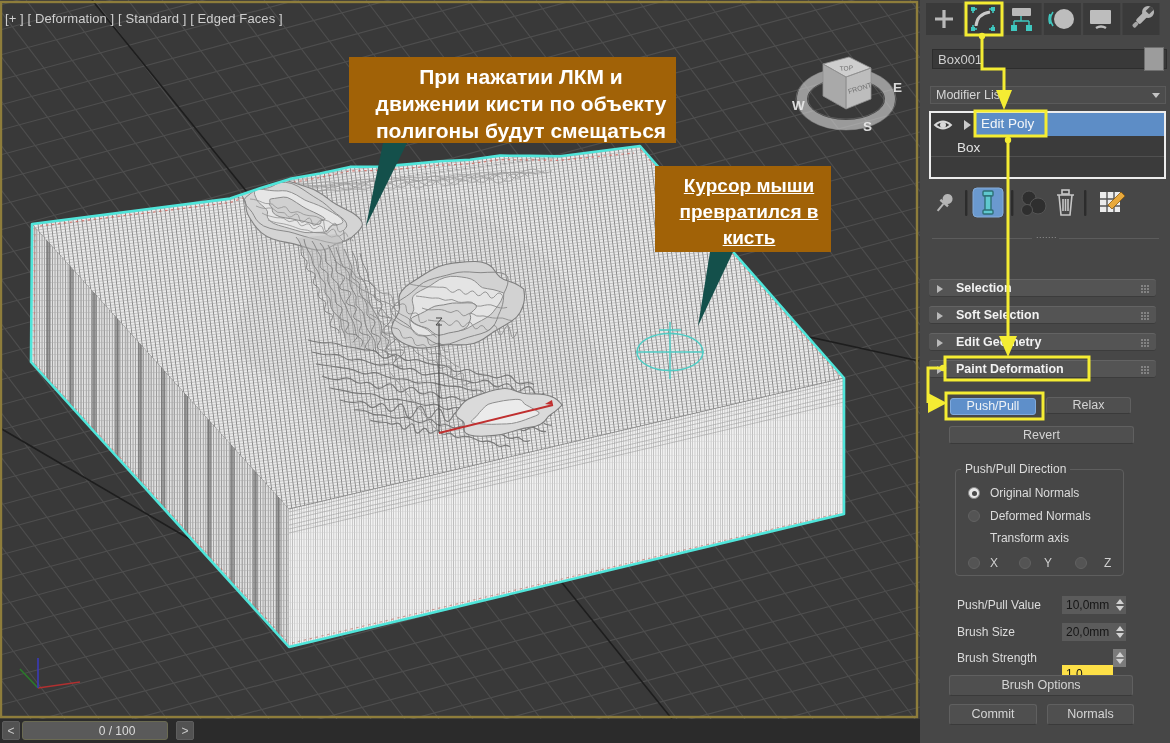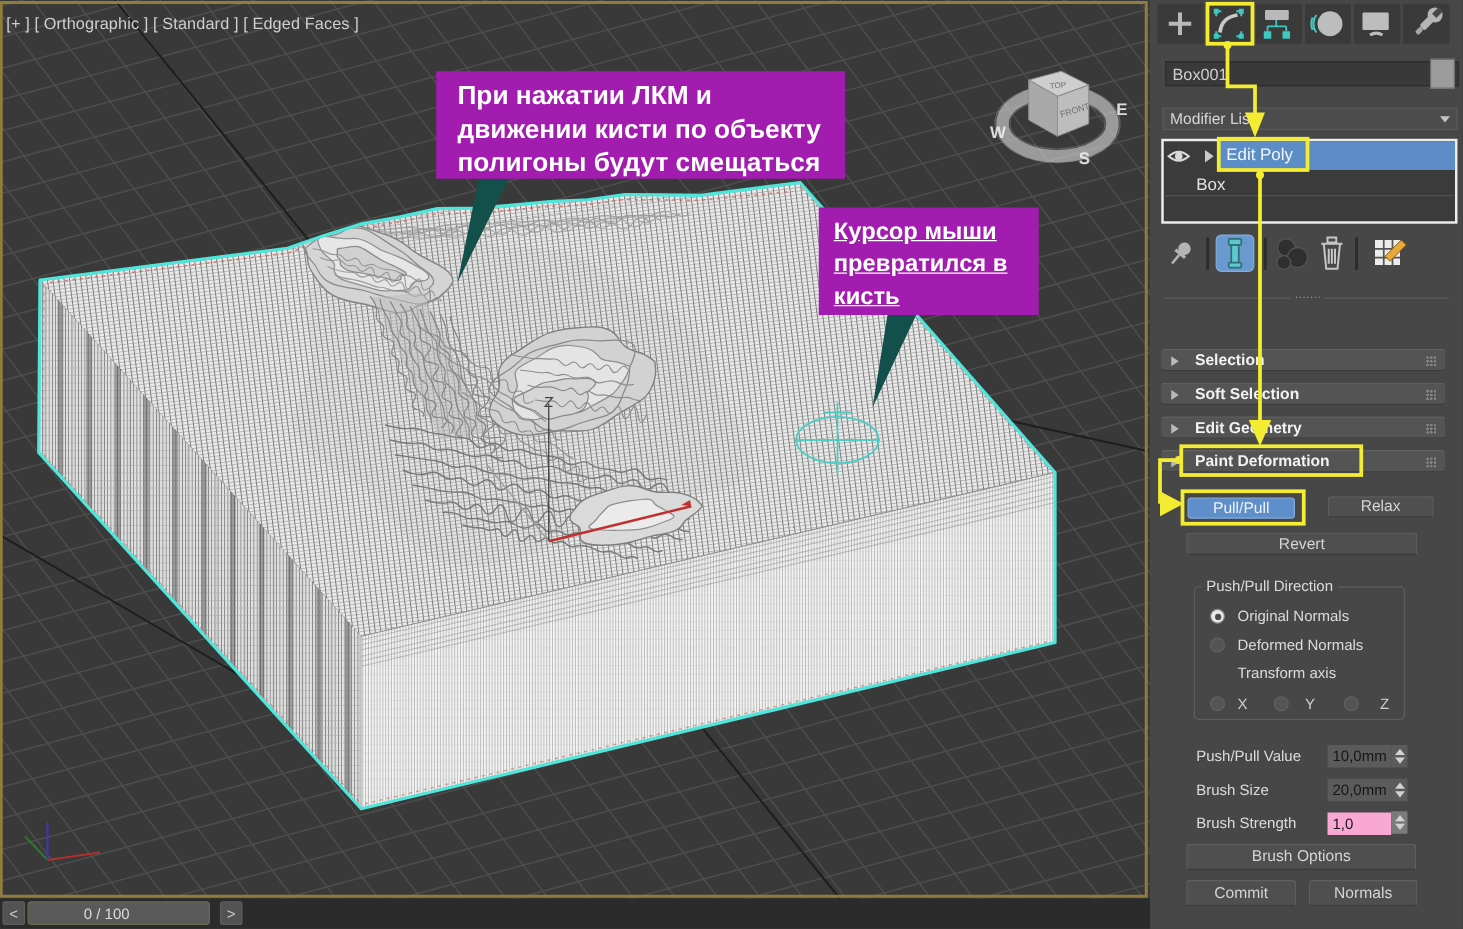--- a/index.html
+++ b/index.html
@@ -1,28 +1,28 @@
 <!DOCTYPE html>
 <html><head>
 <meta charset="utf-8">
 <style>
   * { margin:0; padding:0; box-sizing:border-box; }
   html,body { width:1170px; height:743px; overflow:hidden; background:#474747;
     font-family:"Liberation Sans", sans-serif; }
   #vp { position:absolute; left:0; top:0; width:920px; height:719px; background:#353535; }
   #vplabel { position:absolute; left:5px; top:11px; font-size:13px; color:#cfcfcf; z-index:5; letter-spacing:0.1px; }
-  .callout { position:absolute; background:#a21caf; color:#fff; font-weight:bold; z-index:6; }
+  .callout { position:absolute; background:#a16207; color:#fff; font-weight:bold; z-index:6;text-align:center; }
   #co1 { left:349px; top:57px; width:327px; height:86px; font-size:21px; line-height:27px; padding:6px 0 0 17px; }
   #co2 { left:655px; top:166px; width:176px; height:86px; font-size:19px; line-height:26px; padding:7px 0 0 12px;text-decoration:underline; }
   #tl { position:absolute; left:0; top:719px; width:920px; height:24px; background:#2b2b2b; z-index:4; }
   .tbtn { position:absolute; top:2px; height:19px; background:#525252; color:#c9c9c9;
      font-size:12px; text-align:center; line-height:18px; border:1px solid #5e5e5e; border-radius:2px;}
   #tprev { left:2px; width:18px; }
   #ttrack { left:22px; top:2px; position:absolute; width:146px; height:19px; background:#5a5a5a;
-     border:1px solid #6a6a52; border-radius:3px; color:#dcdcdc; font-size:12px; line-height:18px;padding-left:44px;}
+     border:1px solid #6a6a52; border-radius:3px; color:#dcdcdc; font-size:12px; text-align:center; line-height:18px;padding-left:44px;}
   #tnext { left:176px; width:18px; }
   #panel { position:absolute; left:920px; top:0; width:250px; height:743px; background:#474747; }
   .field { position:absolute; background:#393939; border:1px solid #2d2d2d; color:#cfcfcf; font-size:13px; line-height:20px; padding-left:5px; }
   .rollout { position:absolute; left:9px; width:227px; height:18px; background:#545454;
      border-radius:3px; border-top:1px solid #636363; border-bottom:1px solid #3c3c3c;
      color:#f2f2f2; font-size:12.5px; font-weight:bold; line-height:17px; padding-left:27px; }
   .rarr { position:absolute; left:8px; top:5px; width:0; height:0; border-left:6px solid #b9b9b9;
      border-top:4px solid transparent; border-bottom:4px solid transparent; }
   .grip { position:absolute; right:7px; top:5px; width:8px; height:8px; opacity:0.55;
      background:
@@ -184,21 +184,21 @@
   <path d="M38,688 L20,669" stroke="#2a7a2a"></path>
   <path d="M38,688 L38,658" stroke="#3a3ab8"></path>
 </g>
 
 <polygon points="383,143 407,143 366,226" fill="#14504b"></polygon>
 <polygon points="710,252 733,252 698,326" fill="#14504b"></polygon>
 
 <rect x="1" y="2" width="916" height="715" fill="none" stroke="#8e7d3b" stroke-width="2.4"></rect>
 </svg>
 </div>
-<div id="vplabel">[+ ] [ Orthographic ] [ Standard ] [ Edged Faces ]</div>
+<div id="vplabel">[+ ] [ Deformation ] [ Standard ] [ Edged Faces ]</div>
 <div class="callout" id="co1">При нажатии ЛКМ и<br>движении кисти по объекту<br>полигоны будут смещаться</div>
 <div class="callout" id="co2">Курсор мыши<br>превратился в<br>кисть</div>
 <div id="tl">
   <div class="tbtn" id="tprev">&lt;</div>
   <div id="ttrack">0 / 100</div>
   <div class="tbtn" id="tnext">&gt;</div>
 </div>
 <div id="panel">
 <svg style="position:absolute;left:0;top:0" width="250" height="40" viewBox="0 0 250 40">
   <g fill="#3a3a3a">
@@ -277,22 +277,22 @@
     <path d="M188,20 L201,7 L205,11 L192,24 Z" fill="#e8a93c" stroke="#8a5a10" stroke-width="0.8"></path>
   </g>
 </svg>
 <div style="position:absolute;left:12px;top:238px;width:100px;height:1px;background:#5c5c5c;"></div>
 <div style="position:absolute;left:139px;top:238px;width:100px;height:1px;background:#5c5c5c;"></div>
 <div style="position:absolute;left:116px;top:233px;width:24px;color:#9a9a9a;font-size:9px;line-height:5px;letter-spacing:0.5px;">.......</div>
 <div class="rollout" style="top:279px;"><span class="rarr"></span>Selection<span class="grip"></span></div>
 <div class="rollout" style="top:306px;"><span class="rarr"></span>Soft Selection<span class="grip"></span></div>
 <div class="rollout" style="top:333px;"><span class="rarr"></span>Edit Geometry<span class="grip"></span></div>
 <div class="rollout" style="top:360px;"><span class="rarr"></span>Paint Deformation<span class="grip"></span></div>
-<div class="bbtn" style="left:30px;top:398px;width:86px;height:17px;line-height:15px;">Pull/Pull</div>
-<div class="gbtn" style="left:142px;top:397px;width:85px;height:17px;line-height:15px;">Relax</div>
+<div class="bbtn" style="left:30px;top:398px;width:86px;height:17px;line-height:15px;">Push/Pull</div>
+<div class="gbtn" style="left:126px;top:397px;width:85px;height:17px;line-height:15px;">Relax</div>
 <div class="gbtn" style="left:29px;top:426px;width:185px;height:18px;line-height:16px;">Revert</div>
 <div style="position:absolute;left:35px;top:469px;width:169px;height:107px;border:1px solid #5e5e5e;border-radius:4px;"></div>
 <div class="plabel" style="left:41px;top:462px;background:#474747;padding:0 4px;">Push/Pull Direction</div>
 <div class="radio" style="left:48px;top:487px;background:#e8e8e8;border-color:#888;"></div>
 <div style="position:absolute;left:52px;top:491px;width:5px;height:5px;border-radius:50%;background:#4a4a4a;"></div>
 <div class="plabel" style="left:70px;top:486px;">Original Normals</div>
 <div class="radio" style="left:48px;top:510px;"></div>
 <div class="plabel" style="left:70px;top:509px;">Deformed Normals</div>
 <div class="plabel" style="left:70px;top:531px;">Transform axis</div>
 <div class="radio" style="left:48px;top:557px;"></div>
@@ -301,21 +301,21 @@
 <div class="plabel" style="left:124px;top:556px;color:#cfcfcf;">Y</div>
 <div class="radio" style="left:155px;top:557px;"></div>
 <div class="plabel" style="left:184px;top:556px;color:#cfcfcf;">Z</div>
 <div class="plabel" style="left:37px;top:598px;">Push/Pull Value</div>
 <div class="spin" style="left:142px;top:596px;">10,0mm</div>
 <div class="spbtn" style="left:193px;top:596px;"></div>
 <div class="plabel" style="left:37px;top:625px;">Brush Size</div>
 <div class="spin" style="left:142px;top:623px;">20,0mm</div>
 <div class="spbtn" style="left:193px;top:623px;"></div>
 <div class="plabel" style="left:37px;top:651px;">Brush Strength</div>
-<div class="spin" style="left:142px;top:650px;background:#f9a8d4;">1,0</div>
+<div class="spin" style="left:142px;top:665px;background:#fde047;">1,0</div>
 <div class="spbtn" style="left:193px;top:649px;background:#7b7b7b;"></div>
 <div class="gbtn" style="left:29px;top:675px;width:184px;height:21px;line-height:19px;">Brush Options</div>
 <div class="gbtn" style="left:29px;top:704px;width:88px;height:21px;line-height:19px;">Commit</div>
 <div class="gbtn" style="left:127px;top:704px;width:87px;height:21px;line-height:19px;">Normals</div>
 </div>
 <svg id="arrows" viewBox="0 0 250 743">
 <g fill="none" stroke="#f4ec33" stroke-width="3">
   <rect x="46" y="3" width="36" height="32"></rect>
   <path d="M62,35 V69 H84 V92"></path>
   <rect x="55" y="111" width="71" height="25"></rect>

